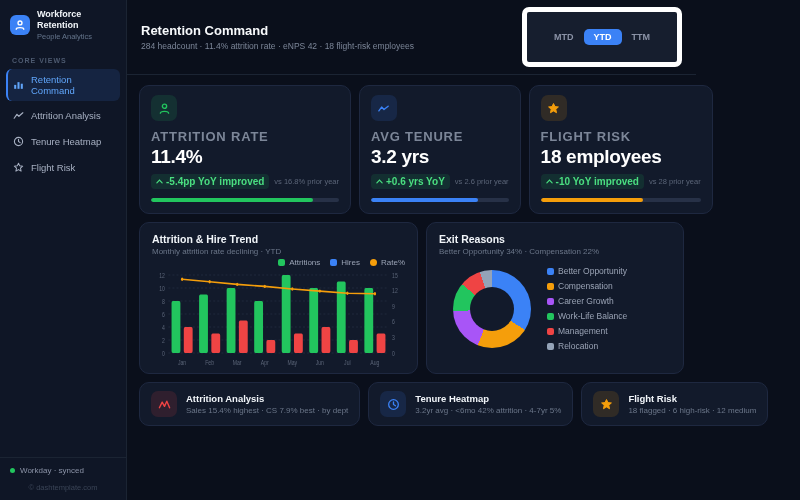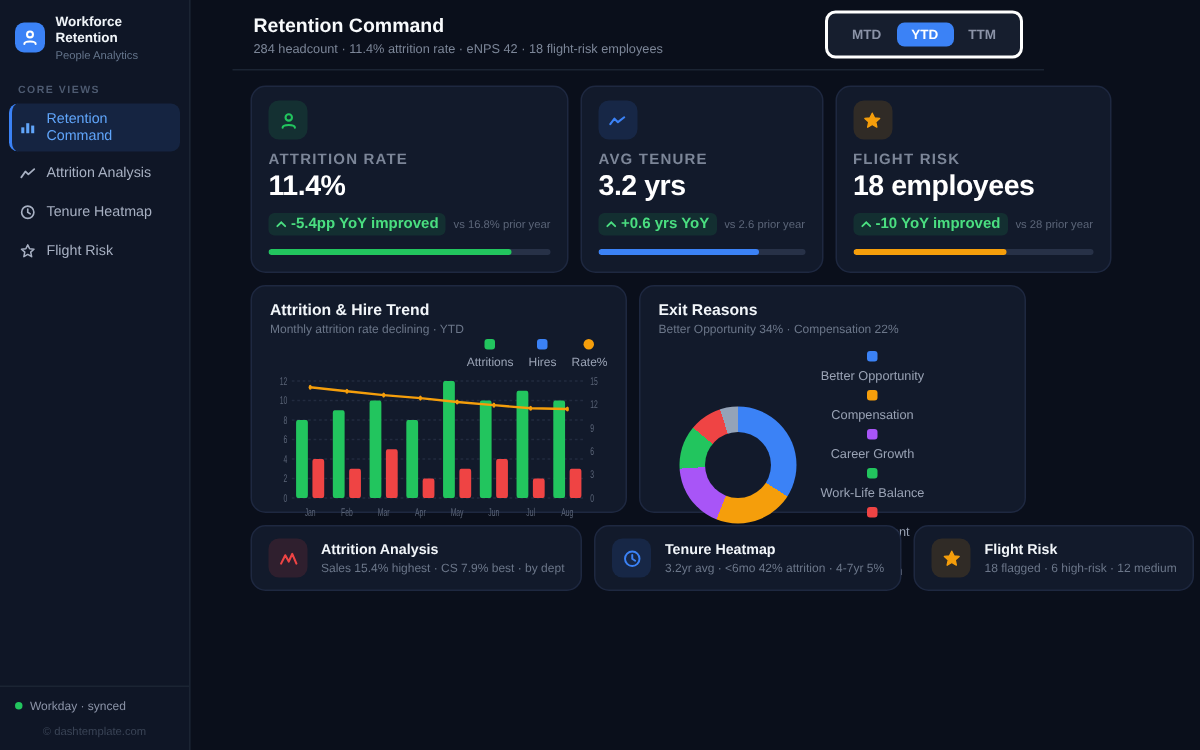--- a/index.html
+++ b/index.html
@@ -1,18 +1,18 @@
 <!DOCTYPE html>
 <html><head>
 <meta charset="utf-8">
 <style>
   html,body{margin:0;padding:0;background:#0a0f1b;}
   *{box-sizing:border-box;}
   body{width:800px;height:500px;overflow:hidden;font-family:"Liberation Sans",sans-serif;-webkit-font-smoothing:antialiased;}
-  .app{display:flex;width:696px;height:500px;gap:28px;}
+  .app{display:flex;width:696px;height:500px;}
 
   
   .sidebar{width:127px;background:#0f1626;border-right:1px solid #1b2433;display:flex;flex-direction:column;}
   .logo-row{display:flex;gap:7px;align-items:center;padding:9px 10px 10px;}
   .logo-icon{width:20px;height:20px;border-radius:6px;background:#3b82f6;color:#fff;display:flex;align-items:center;justify-content:center;flex:none;}
   .logo-title{font-size:9px;font-weight:bold;color:#f1f5f9;line-height:1.25;}
   .logo-sub{font-size:7.5px;color:#64748b;line-height:1.25;}
   .section-label{padding:6px 12px 3px;font-size:7px;font-weight:bold;letter-spacing:1px;color:#4d5a70;}
   .nav-item{display:flex;gap:7px;align-items:center;margin:2px 6px;padding:5px 6px;border-radius:6px;font-size:9.5px;color:#a7b0c2;cursor:pointer;}
   .nav-item .nicon{width:12px;height:12px;flex:none;display:flex;align-items:center;justify-content:center;color:#8property1929a7;}
@@ -21,46 +21,46 @@
   .sidebar-footer{border-top:1px solid #1b2433;padding:8px 10px 8px;}
   .sync-row{display:flex;gap:5px;align-items:center;font-size:8px;color:#8b93a7;}
   .sync-dot{width:5px;height:5px;border-radius:50%;background:#22c55e;flex:none;}
   .copyright{font-size:7.5px;color:#3a4456;text-align:center;margin-top:8px;}
 
   
   .main{flex:1;display:flex;flex-direction:column;min-width:0;}
   .header{display:flex;justify-content:space-between;align-items:center;padding:7px 14px;border-bottom:1px solid #1b2433;}
   .header-title{font-size:13px;font-weight:bold;color:#f8fafc;}
   .header-sub{font-size:8.5px;color:#7c8698;margin-top:3px;}
-  .range-tabs{display:flex;background:#161e2e;border:2px solid #ffffff;border-radius:7px;padding:6px;}
+  .range-tabs{display:flex;background:#161e2e;border:5px solid #ffffff;border-radius:7px;padding:17px;}
   .range-tab{padding:3px 10px;font-size:9px;font-weight:bold;color:#8b93a7;border-radius:5px;cursor:pointer;}
   .range-tab.active{background:#3b82f6;color:#fff;}
 
   .content{padding:10px 12px;display:flex;flex-direction:column;gap:8px;}
 
   
   .kpi-row{display:grid;grid-template-columns:repeat(4,1fr);gap:8px;}
   .card{background:#121a2b;border:1px solid #1e2840;border-radius:10px;}
   .kpi-card{padding:9px 11px 11px;}
   .kpi-icon{width:26px;height:26px;border-radius:7px;display:flex;align-items:center;justify-content:center;}
-  .kpi-label{font-size:10px;font-weight:bold;letter-spacing:.8px;color:#7c8698;margin-top:8px;}
+  .kpi-label{font-size:13px;font-weight:bold;letter-spacing:.8px;color:#7c8698;margin-top:8px;}
   .kpi-value{font-size:19px;font-weight:800;color:#fff;margin:2px 0 6px;letter-spacing:-.3px;}
   .kpi-meta{display:flex;gap:5px;align-items:center;white-space:nowrap;}
   .kpi-badge{background:rgba(34,197,94,.13);color:#4ade80;font-size:10px;font-weight:bold;padding:2px 5px;border-radius:4px;display:flex;align-items:center;gap:3px;}
   .kpi-compare{font-size:7.5px;color:#5b6578;overflow:hidden;text-overflow:ellipsis;}
   .kpi-track{height:4px;background:#273147;border-radius:2px;margin-top:9px;overflow:hidden;}
   .kpi-fill{height:100%;border-radius:2px;}
 
   
   .charts-row{display:grid;grid-template-columns:1fr 258px;gap:8px;}
   .chart-card{padding:10px 12px;height:152px;}
   .chart-title{font-size:10.5px;font-weight:bold;color:#f1f5f9;}
   .chart-sub{font-size:8px;color:#6b7689;margin-top:2px;}
   .trend-legend{display:flex;gap:10px;justify-content:flex-end;font-size:8px;color:#9aa3b5;margin-top:2px;}
-  .legend-item{display:flex;align-items:center;gap:4px;flex-direction:column;}
+  .legend-item{display:flex;align-items:center;gap:4px;}
   .swatch{width:7px;height:7px;border-radius:2px;}
   .swatch.round{border-radius:50%;}
   .trend-svg{width:100%;height:100px;display:block;}
   .tick{font-size:7.5px;fill:#5b6578;font-family:"Liberation Sans",sans-serif;}
 
   
   .donut-wrap{display:flex;align-items:center;gap:16px;margin-top:10px;padding-left:14px;}
   .donut{width:78px;height:78px;border-radius:50%;position:relative;flex:none;}
   .donut-hole{position:absolute;left:17px;top:17px;width:44px;height:44px;border-radius:50%;background:#121a2b;}
   .donut-legend{display:flex;flex-direction:column;gap:5px;}

